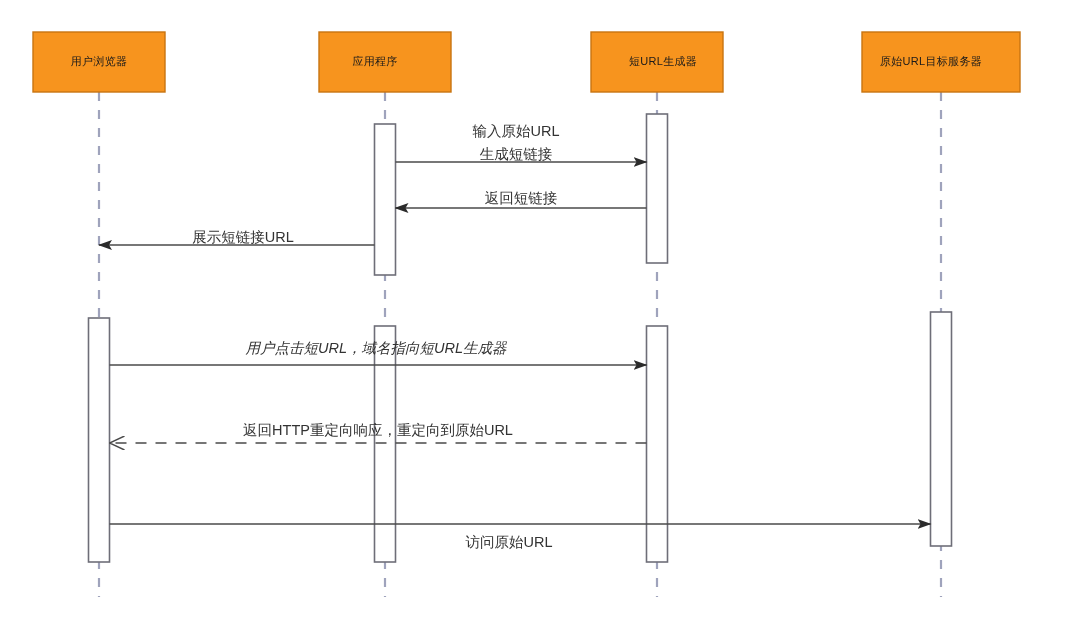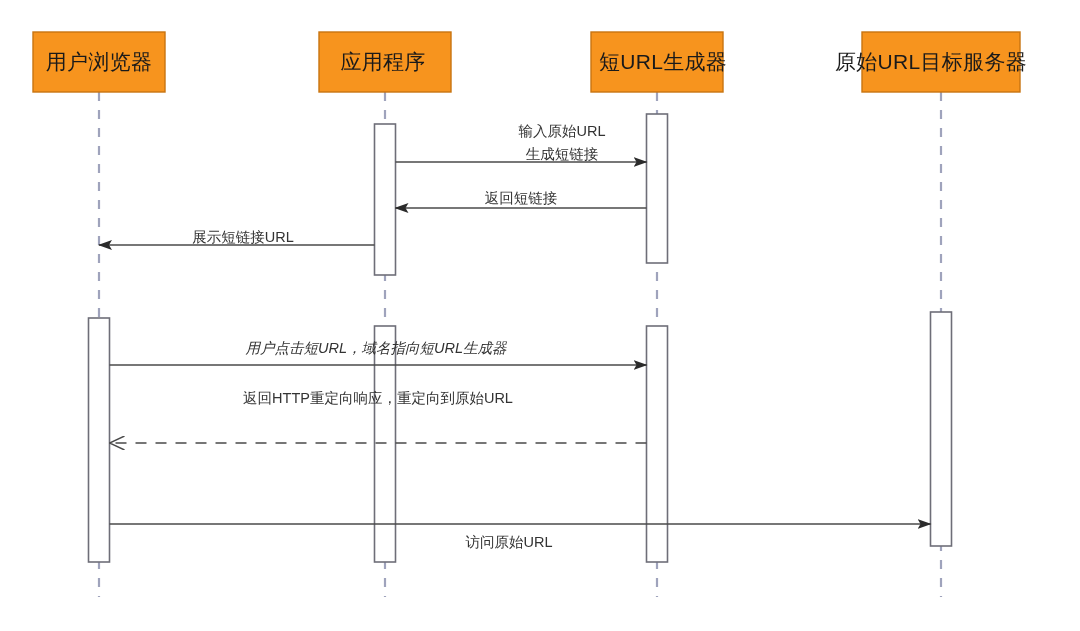--- a/index.html
+++ b/index.html
@@ -23,21 +23,21 @@
     top: 0;
     width: 1080px;
     height: 631px;
   }
   .participant-label {
     position: absolute;
     display: flex;
     align-items: center;
     justify-content: center;
     color: #1a1a1a;
-    font-size: 21px;
+    font-size: 11px;
     line-height: 1.2;
     letter-spacing: 0.3px;
     pointer-events: none;
     white-space: nowrap;
   }
   .message-label {
     position: absolute;
     text-align: center;
     color: #333333;
     font-size: 14.5px;
@@ -88,37 +88,37 @@
         <line x1="109.5" y1="524" x2="930.5" y2="524" stroke="#4A4A4A" stroke-width="1.5" marker-end="url(#arrow-filled-right)" fill="none"></line>
       </g>
     <g>
         <rect x="33" y="32" width="132" height="60" fill="#F7941E" stroke="#C87410" stroke-width="1.4"></rect>
         <rect x="319" y="32" width="132" height="60" fill="#F7941E" stroke="#C87410" stroke-width="1.4"></rect>
         <rect x="591" y="32" width="132" height="60" fill="#F7941E" stroke="#C87410" stroke-width="1.4"></rect>
         <rect x="862" y="32" width="158" height="60" fill="#F7941E" stroke="#C87410" stroke-width="1.4"></rect>
       </g>
   </svg>
   <div id="labels-layer">
-      <div class="message-label two-line" style="left: 516px; top: 120px; color: rgb(51, 51, 51); margin-left: 46px;">
+      <div class="message-label two-line" style="left: 516px; top: 120px; color: rgb(51, 51, 51);">
         <div>输入原始URL</div>
         <div>生成短链接</div>
       </div>
       <div class="message-label" style="left: 521px; top: 188px; color: rgb(51, 51, 51);">
         <div>返回短链接</div>
       </div>
       <div class="message-label" style="left: 243px; top: 227px; color: rgb(51, 51, 51);">
         <div>展示短链接URL</div>
       </div>
       <div class="message-label" style="left: 376px; top: 338px; color: rgb(51, 51, 51); font-style: italic;">
         <div>用户点击短URL，域名指向短URL生成器</div>
       </div>
-      <div class="message-label" style="left: 378px; top: 388px; color: rgb(51, 51, 51);">
+      <div class="message-label" style="left: 378px; top: 420px; color: rgb(51, 51, 51);">
         <div>返回HTTP重定向响应，重定向到原始URL</div>
       </div>
       <div class="message-label" style="left: 509px; top: 492px; color: rgb(51, 51, 51); margin-top: 40px;">
         <div>访问原始URL</div>
       </div>
       <div class="participant-label" style="left: 33px; top: 32px; width: 132px; height: 60px;">用户浏览器</div>
-      <div class="participant-label" style="left: 319px; top: 32px; width: 112px; height: 60px; padding-left: 8px;">应用程序</div>
+      <div class="participant-label" style="left: 319px; top: 32px; width: 112px; height: 60px;">应用程序</div>
       <div class="participant-label" style="left: 591px; top: 32px; width: 144px; height: 60px;">短URL生成器</div>
       <div class="participant-label" style="left: 862px; top: 32px; width: 138px; height: 60px;">原始URL目标服务器</div>
     </div>
 </div>
 
 </body></html>

